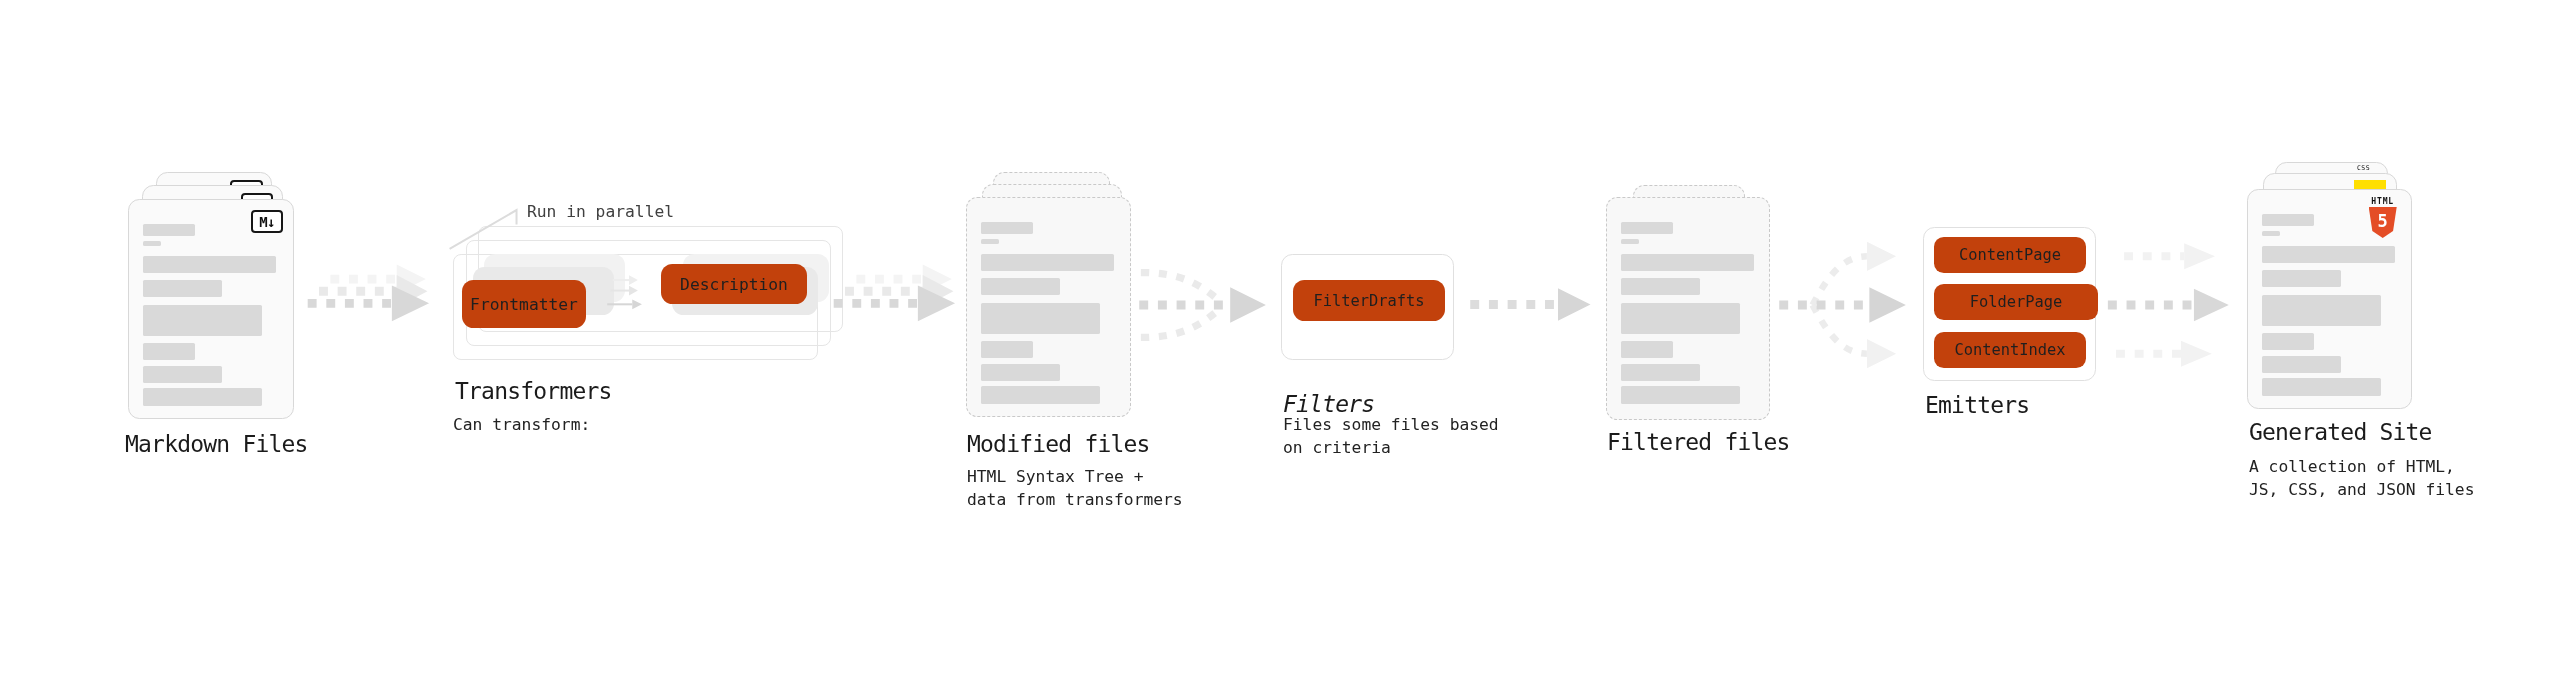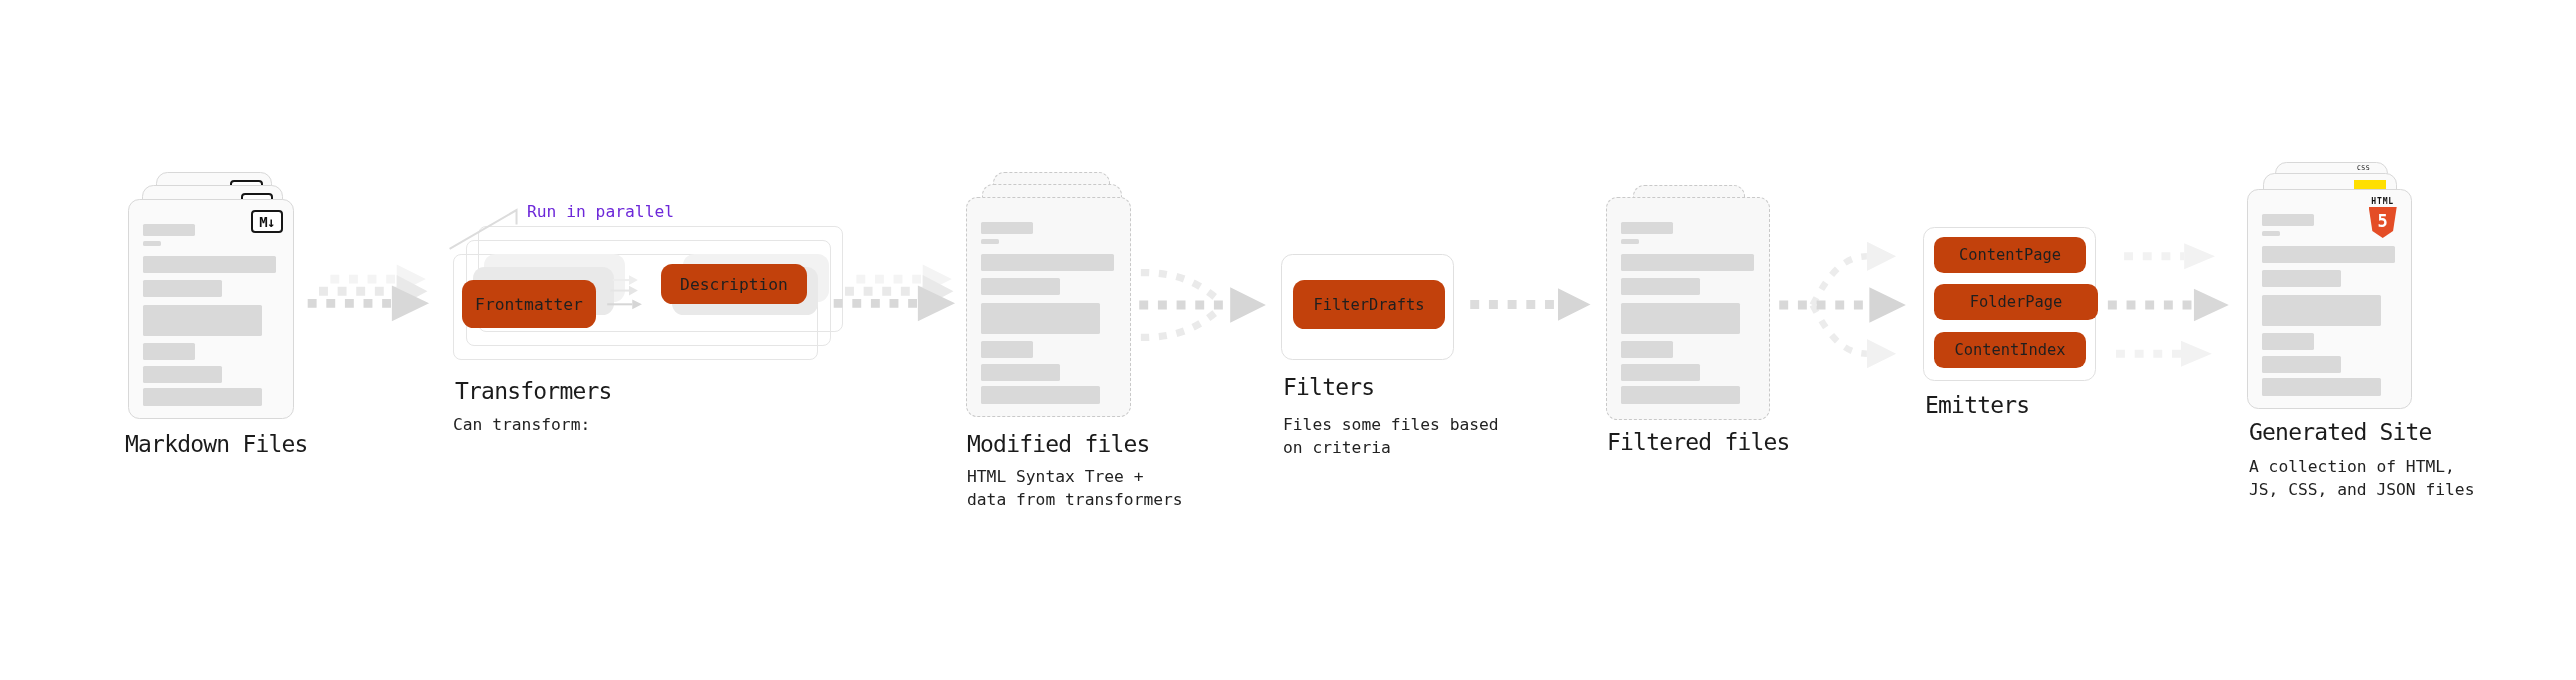--- a/index.html
+++ b/index.html
@@ -38,21 +38,21 @@
   
   .frame{position:absolute;border:1.6px solid #e5e5e5;border-radius:8.1px;box-sizing:border-box;background:transparent;}
   .panel{position:absolute;border:1.6px solid #e0e0e0;border-radius:11.4px;box-sizing:border-box;background:#ffffff;}
   .pill{position:absolute;background:#c2410c;border-radius:11.4px;display:flex;align-items:center;justify-content:center;
     font-size:16.3px;font-weight:500;color:#1f1f1f;box-sizing:border-box;}
   .ghost1{background:#e9e9e9;}
   .ghost2{background:#f2f2f2;}
   
   .title{position:absolute;font-size:23px;font-weight:500;letter-spacing:-0.8px;color:#1b1b1b;white-space:pre;}
   .body{position:absolute;font-size:16.3px;line-height:23px;color:#222;white-space:pre-line;}
-  .annotation{position:absolute;font-size:16.3px;color:#6d28d9;white-space:pre;}
+  .annotation{position:absolute;font-size:16.3px;color:#404040;white-space:pre;}
   svg{position:absolute;overflow:visible;}
 </style>
 </head>
 <body>
 
 <div class="canvas">
 
   <div>
     <div class="card solid" style="left:156px;top:172px;width:116px;height:220px;">
       <div class="md-badge" style="right:8.1px;top:6.5px;">
@@ -91,21 +91,21 @@
     <polygon points="112,39 158,61 112,83" fill="#d8d8d8"></polygon>
   </svg>
 
   <div>
     <div class="frame" style="left:478px;top:226px;width:365px;height:106px;"></div>
     <div class="frame" style="left:466px;top:240px;width:365px;height:106px;"></div>
     <div class="frame" style="left:453px;top:254px;width:365px;height:106px;"></div>
 
     <div class="pill ghost2" style="left:484px;top:254px;width:141px;height:48px;"></div>
     <div class="pill ghost1" style="left:473px;top:267px;width:141px;height:48px;"></div>
-    <div class="pill" style="left:462px;top:280px;width:134px;height:48px;">
+    <div class="pill" style="left:462px;top:280px;width:124px;height:48px;">
         <span>Frontmatter</span>
       </div>
 
     <div class="pill ghost2" style="left:683px;top:254px;width:146px;height:48px;"></div>
     <div class="pill ghost1" style="left:672px;top:267px;width:146px;height:48px;"></div>
     <div class="pill" style="left:661px;top:264px;width:146px;height:40px;">
         <span>Description</span>
       </div>
 
     <svg style="left:603px;top:272px;" width="52" height="42" viewBox="0 0 64 52">
@@ -155,24 +155,24 @@
 data from transformers</div>
 
   <svg style="left:1136px;top:248px;" width="138" height="114" viewBox="0 0 170 140">
     <path d="M 6,30 C 55,30 78,44 102,64" fill="none" stroke="#eaeaea" stroke-width="9" stroke-dasharray="10 12"></path>
     <path d="M 6,110 C 55,110 78,96 102,76" fill="none" stroke="#eaeaea" stroke-width="9" stroke-dasharray="10 12"></path>
     <line x1="4" y1="70" x2="116" y2="70" stroke="#d8d8d8" stroke-width="11" stroke-dasharray="11 12"></line>
     <polygon points="116,48 160,70 116,92" fill="#d6d6d6"></polygon>
   </svg>
 
   <div class="panel" style="left:1281px;top:254px;width:173px;height:106px;"></div>
-  <div class="pill" style="left:1293px;top:280px;width:152px;height:49px;font-size:15.4px;text-align:center;">
+  <div class="pill" style="left:1293px;top:280px;width:152px;height:41px;font-size:15.4px;text-align:center;">
       <span>FilterDrafts</span>
     </div>
-  <div class="title" style="left:1283px;top:374px;">Filters</div>
+  <div class="title" style="left:1283px;top:391px;font-style:italic;">Filters</div>
   <div class="body" style="left:1283px;top:413px;">Files some files based
 on criteria</div>
 
   <svg style="left:1467px;top:280px;" width="130" height="49" viewBox="0 0 160 60">
     <line x1="4" y1="30" x2="112" y2="30" stroke="#dcdcdc" stroke-width="11" stroke-dasharray="11 12"></line>
     <polygon points="112,10 152,30 112,50" fill="#d6d6d6"></polygon>
   </svg>
 
   <div>
     <div class="card dashed" style="left:1633px;top:185px;width:112px;height:220px;"></div>

